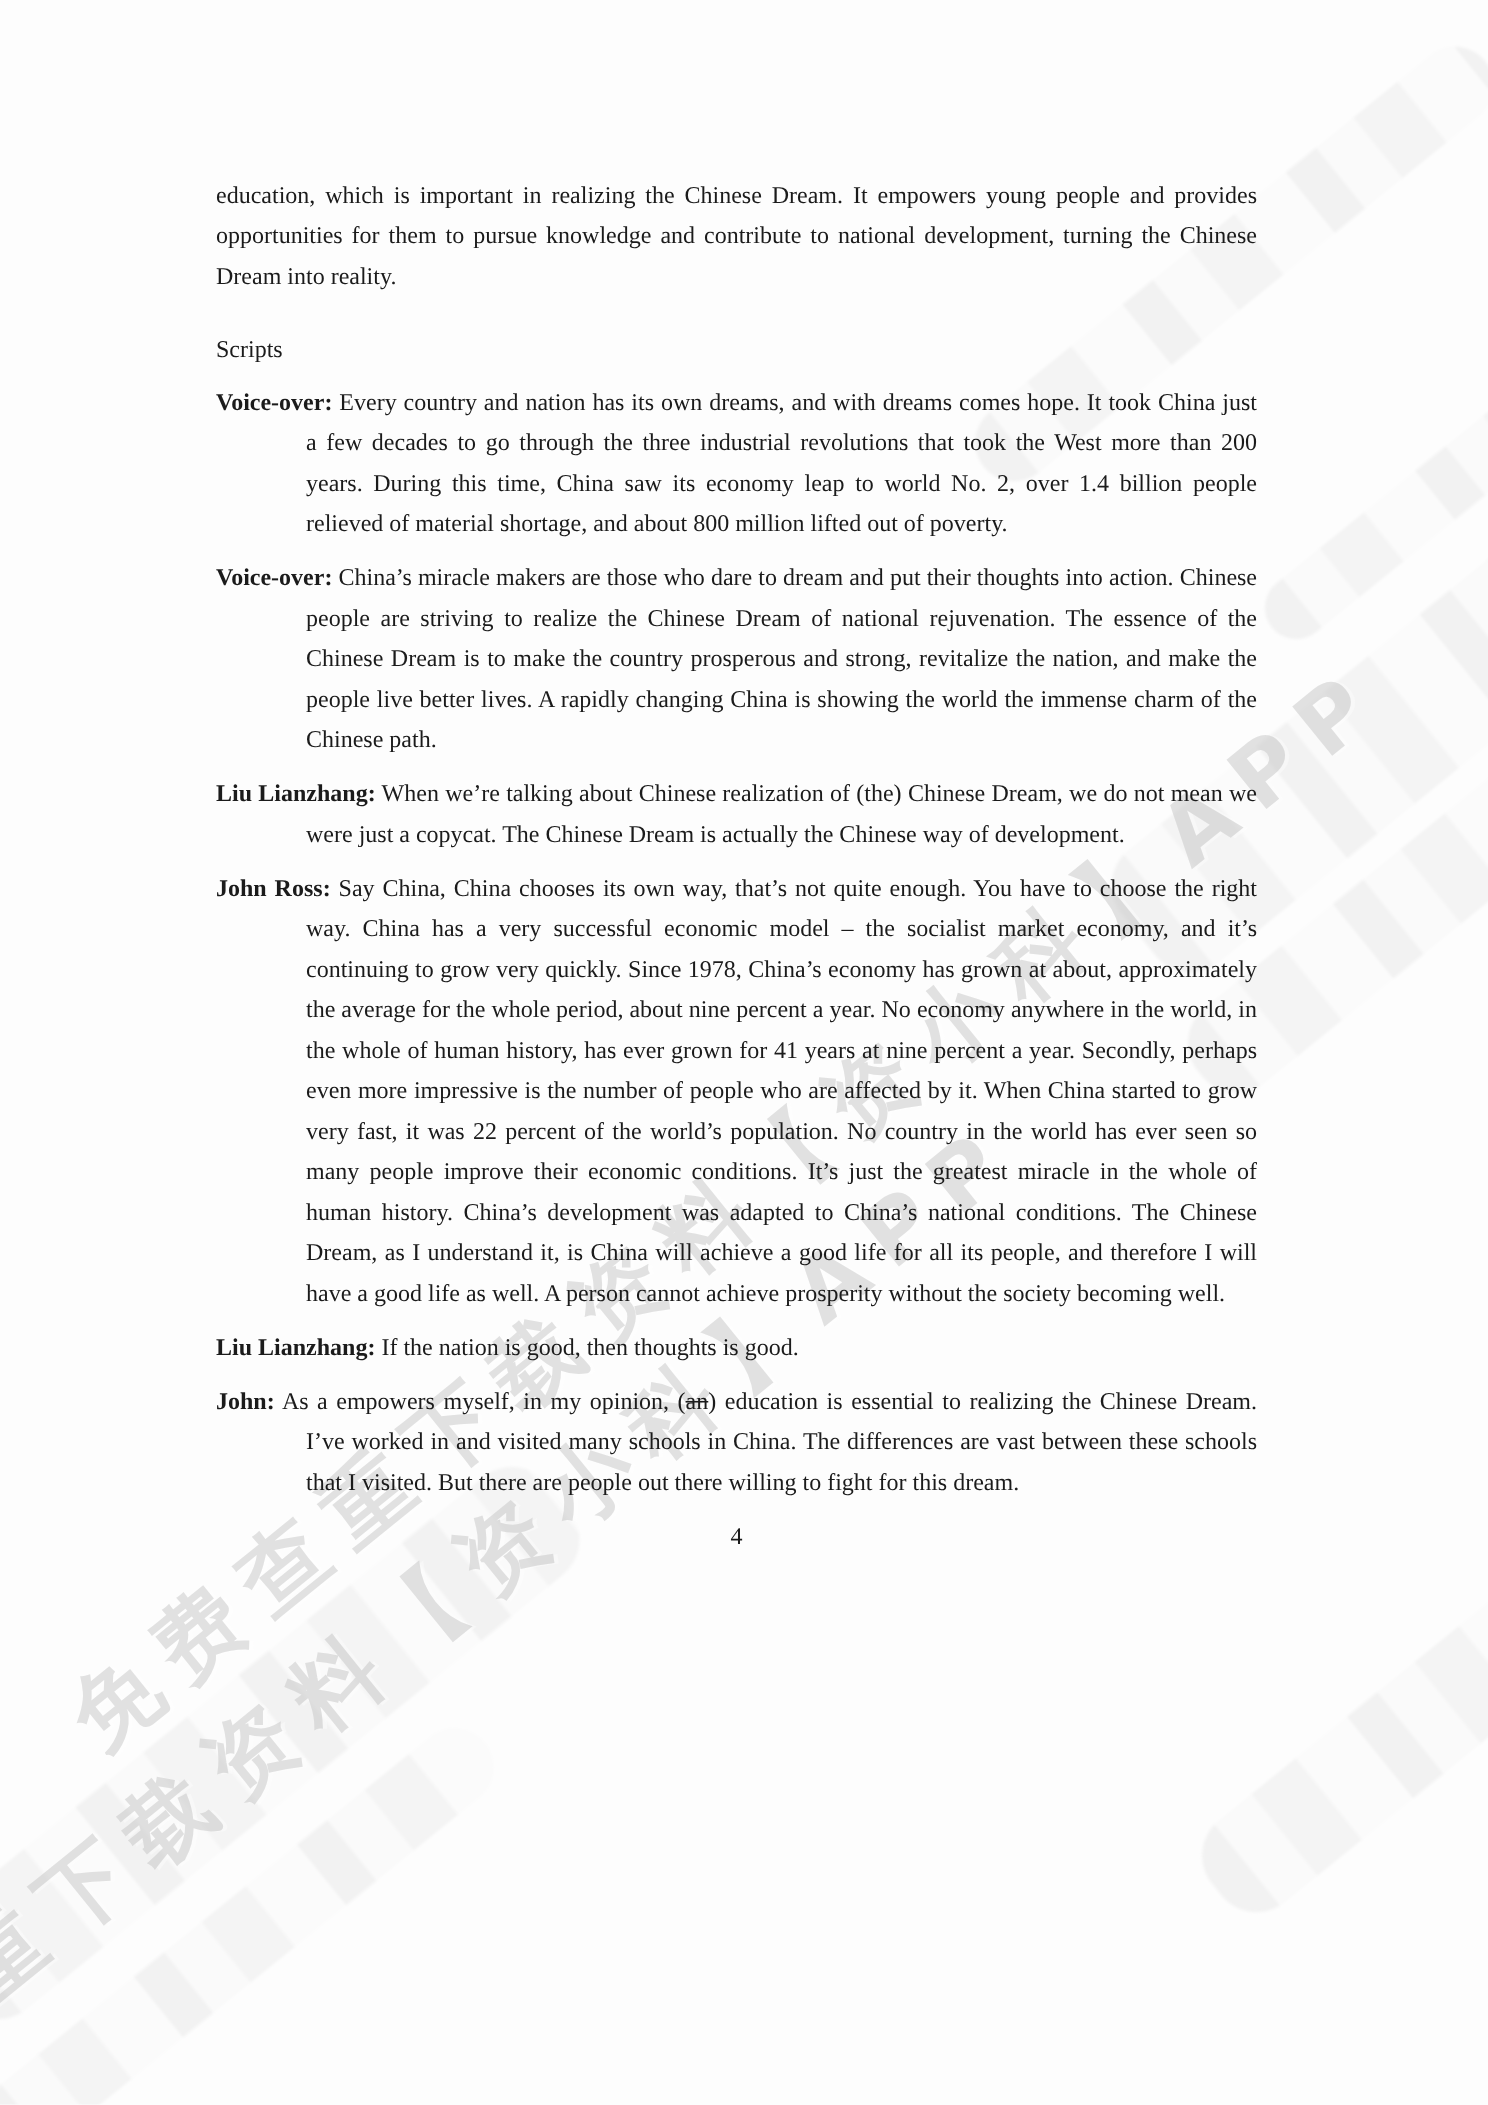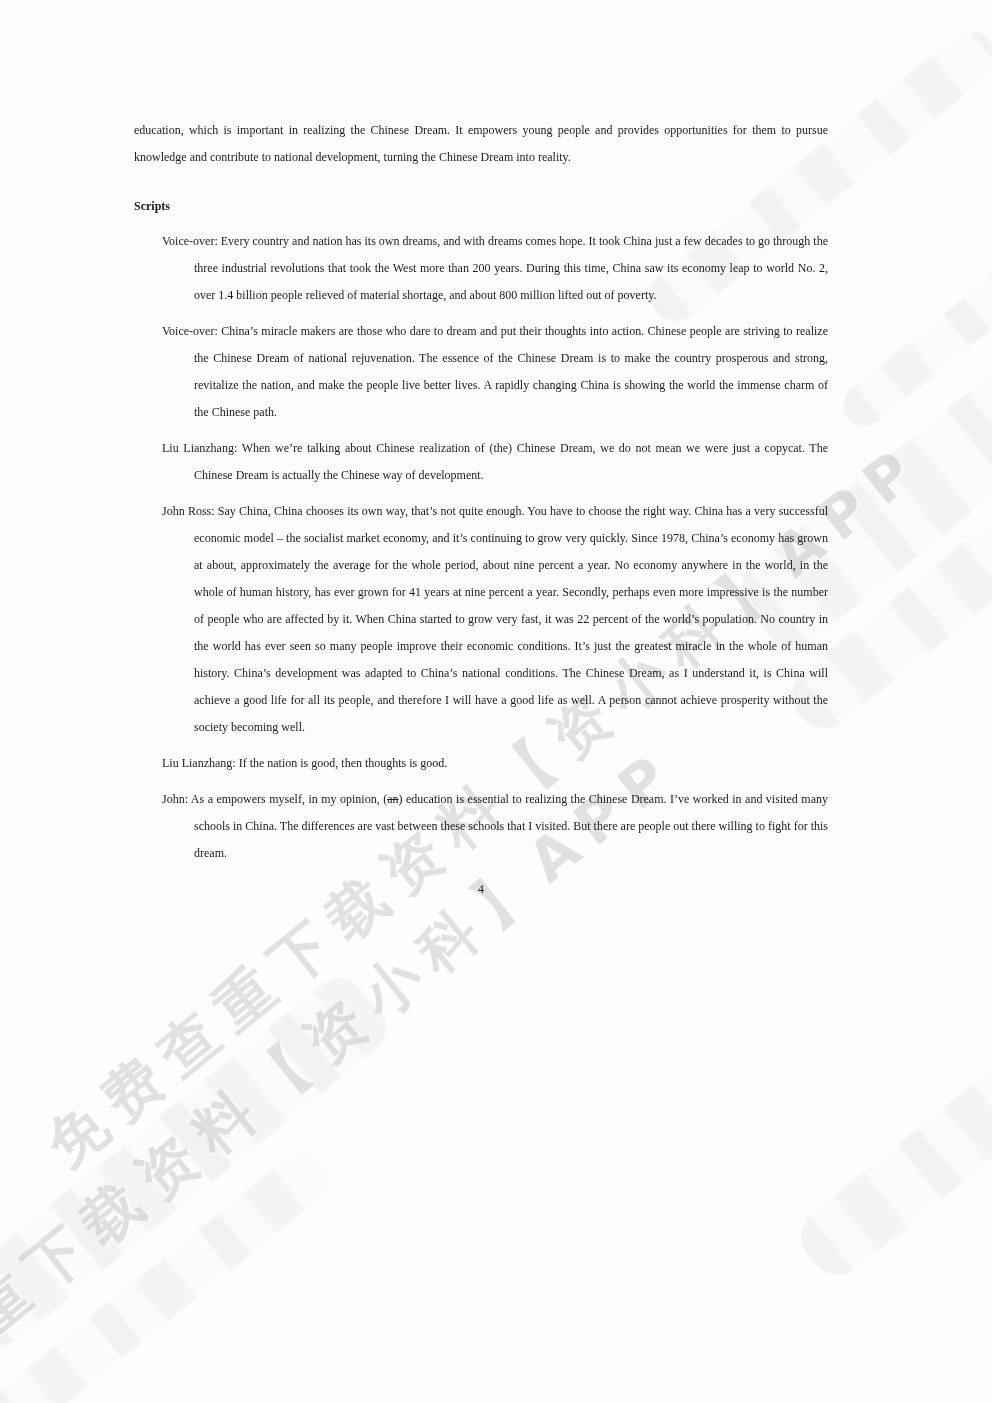--- a/index.html
+++ b/index.html
@@ -53,41 +53,41 @@
     opacity:0.5;
     transform:rotate(-39deg);
     transform-origin:left center;
     text-shadow:2px 2px 0 rgba(255,255,255,0.7);
   }
   .wm-a{left:55px;top:1115px;}
   .wm-b{left:-190px;top:1420px;}
   
   .content{
     position:absolute;
-    left:134px;top:117px;
+    left:144px;top:117px;
     width:694px;
-    font-size:12px;
+    font-size:16px;
     line-height:27px;
     z-index:1;
   }
   .para{
     text-align:justify;
     margin-bottom:9px;
   }
   .intro{margin-bottom:22px;}
   .section-heading{
-    font-weight:bold;
+    font-weight:normal;
     margin-top:14px;
     margin-bottom:8px;
   }
   .dialogue{
     padding-left:60px;
     text-indent:-60px;
   }
-  .speaker{font-weight:normal;margin-left:28px;}
+  .speaker{font-weight:bold;}
   .strike{text-decoration:line-through;}
   .page-number{
     text-align:center;
     margin-top:0px;
   }
 </style>
 </head>
 <body>
 
 <div class="wm-layer">

